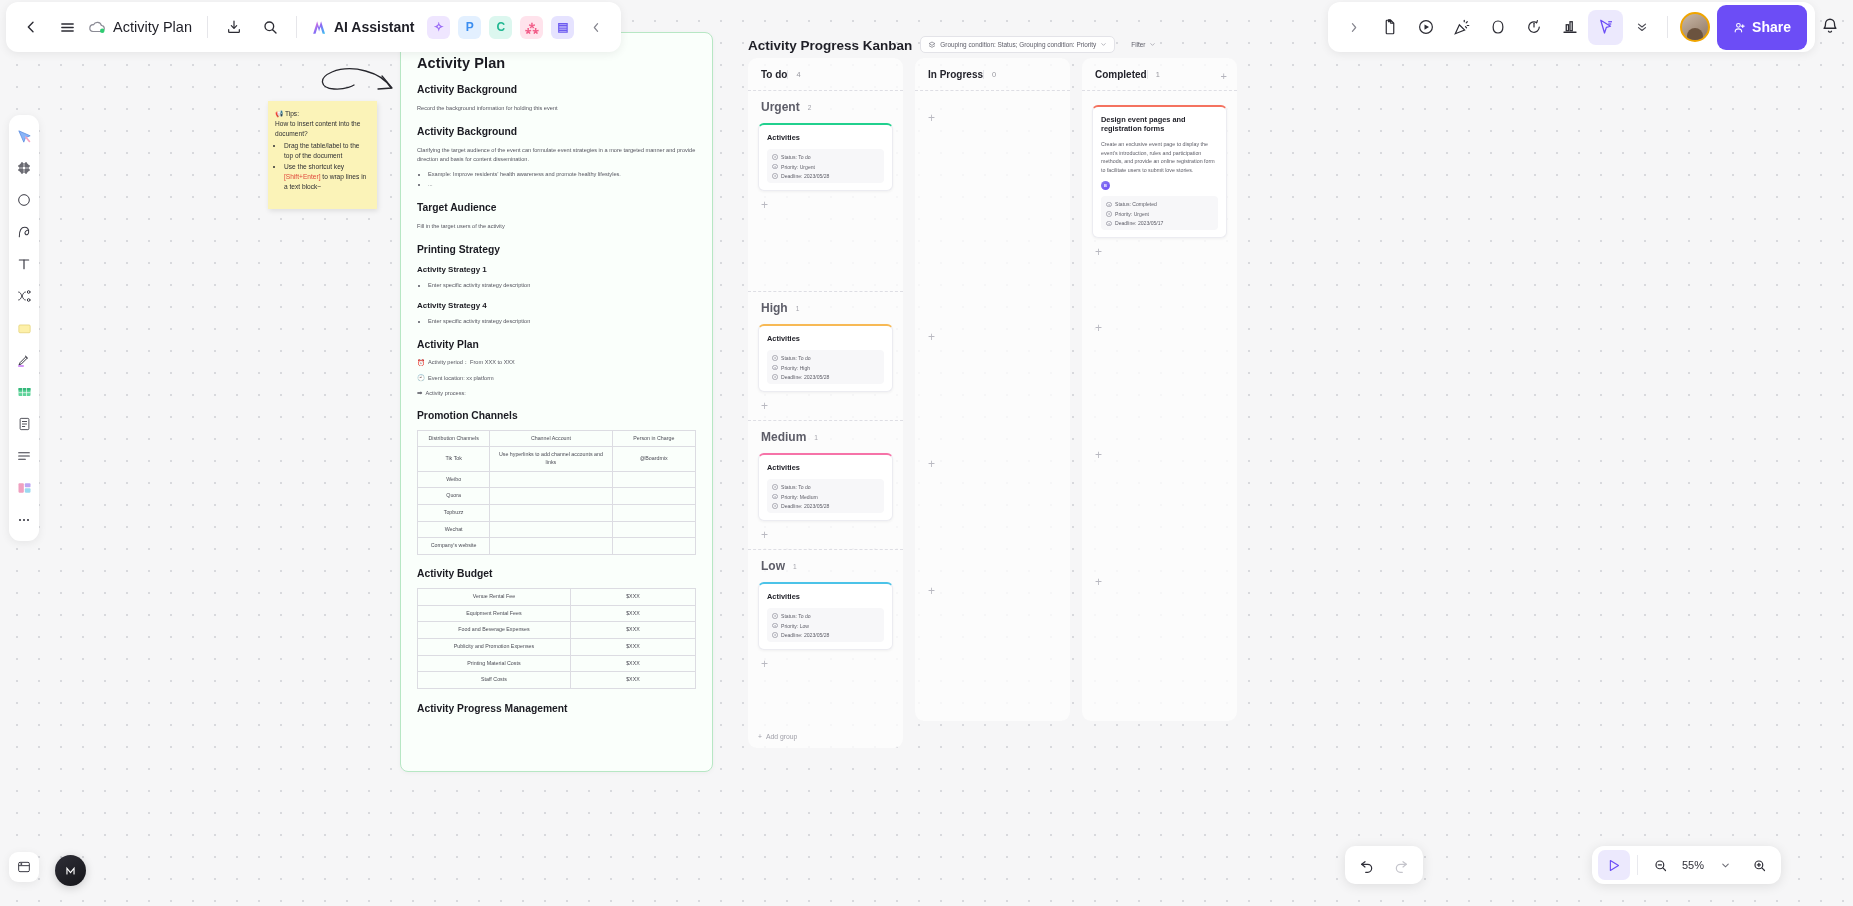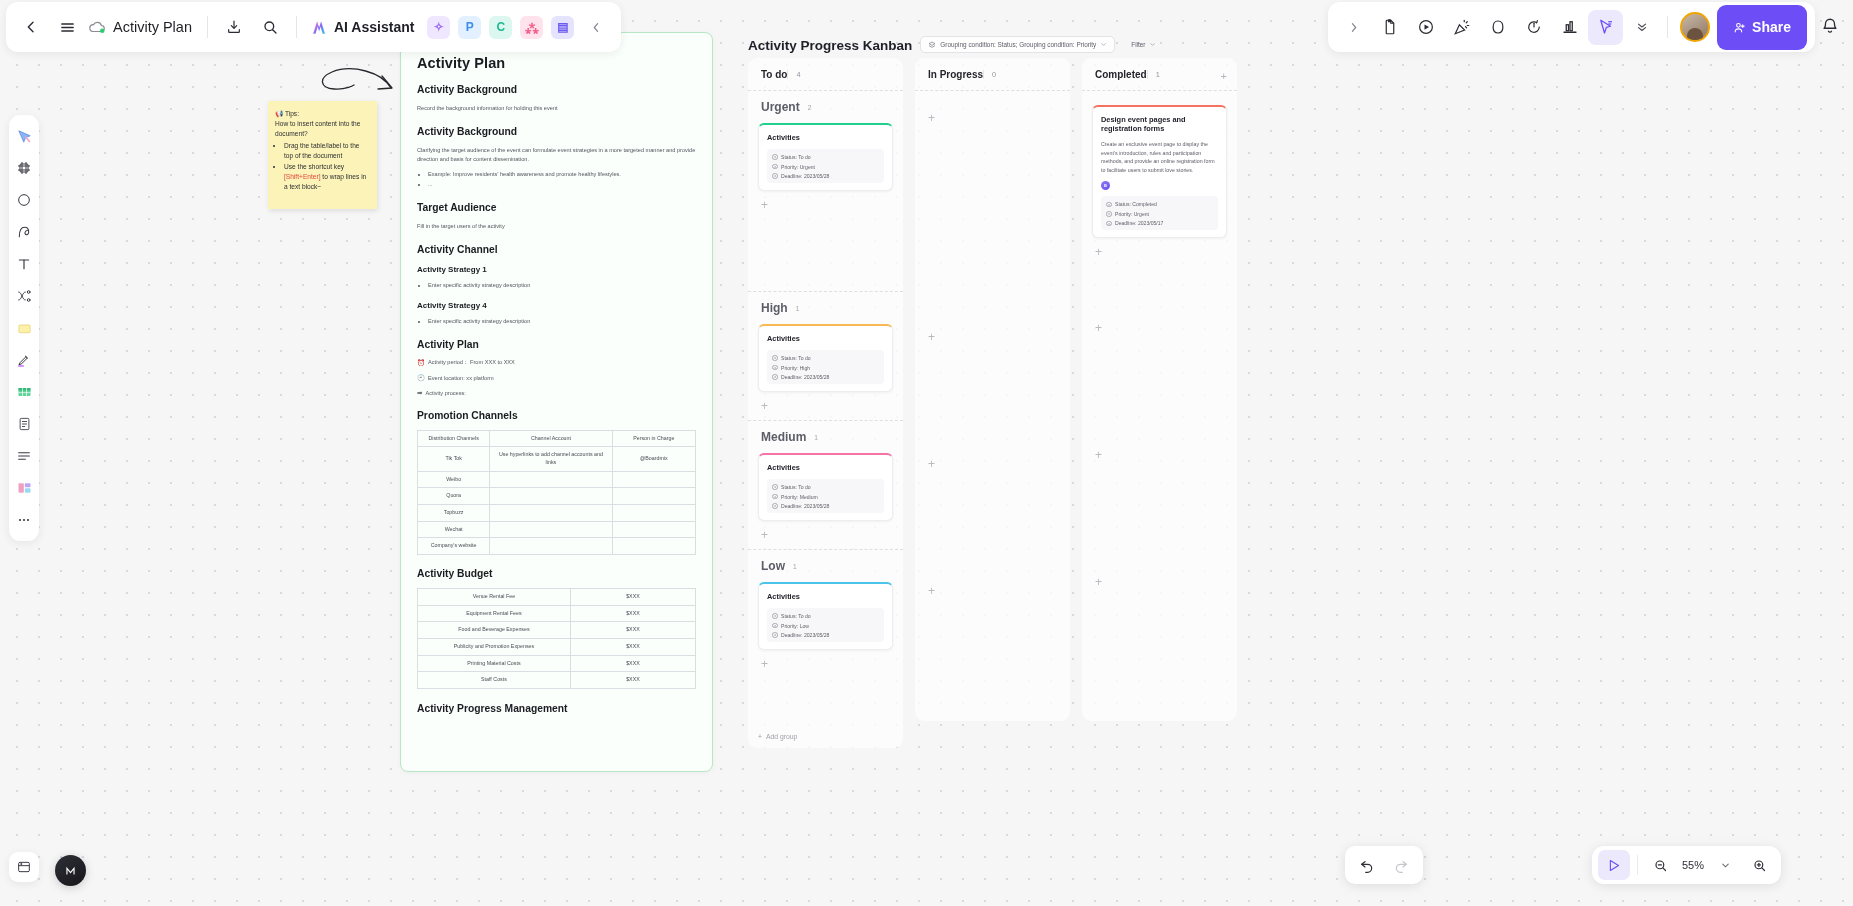--- a/index.html
+++ b/index.html
@@ -590,21 +590,21 @@
       <h2>Activity Background</h2>
       <p>Clarifying the target audience of the event can formulate event strategies in a more targeted manner and provide direction and basis for content dissemination.</p>
       <ul>
         <li>Example: Improve residents’  health awareness and promote healthy lifestyles.</li>
         <li>...</li>
       </ul>
 
       <h2>Target Audience</h2>
       <p>Fill in the target users of the activity</p>
 
-      <h2>Activity Channel</h2>
+      <h2>Printing Strategy</h2>
       <h3>Activity Strategy 1</h3>
       <ul>
         <li>Enter specific activity strategy description</li>
       </ul>
       <h3>Activity Strategy 4</h3>
       <ul>
         <li>Enter specific activity strategy description</li>
       </ul>
 
       <h2>Activity Plan</h2>

